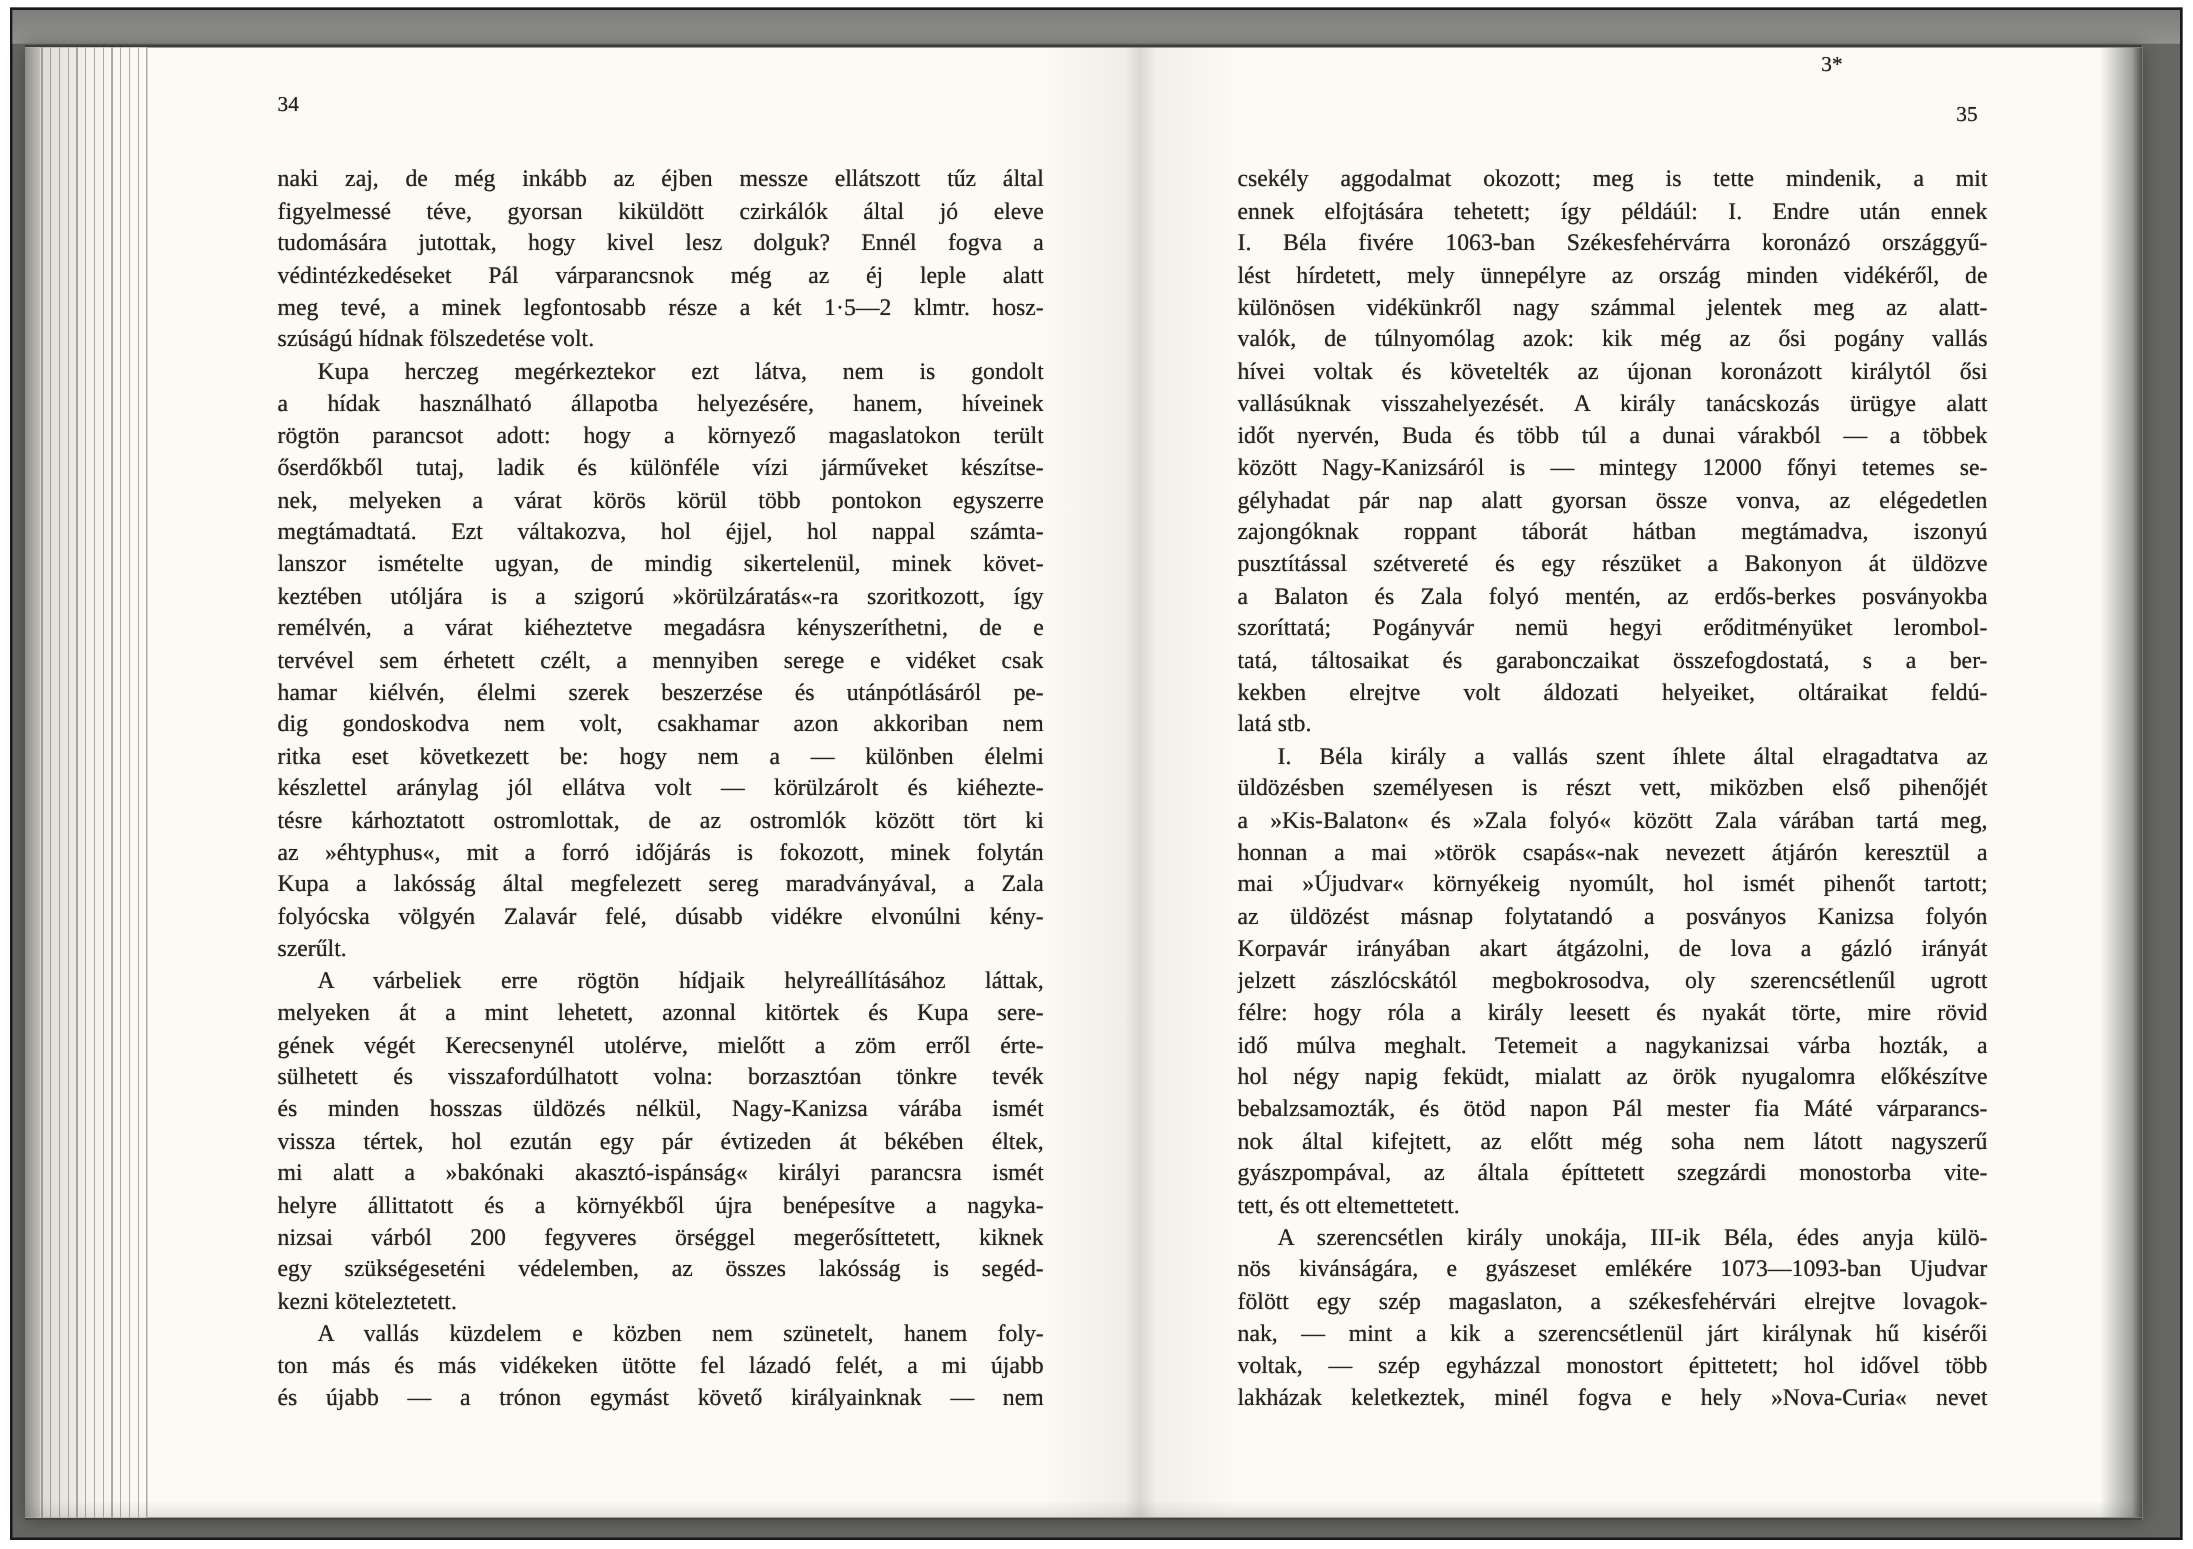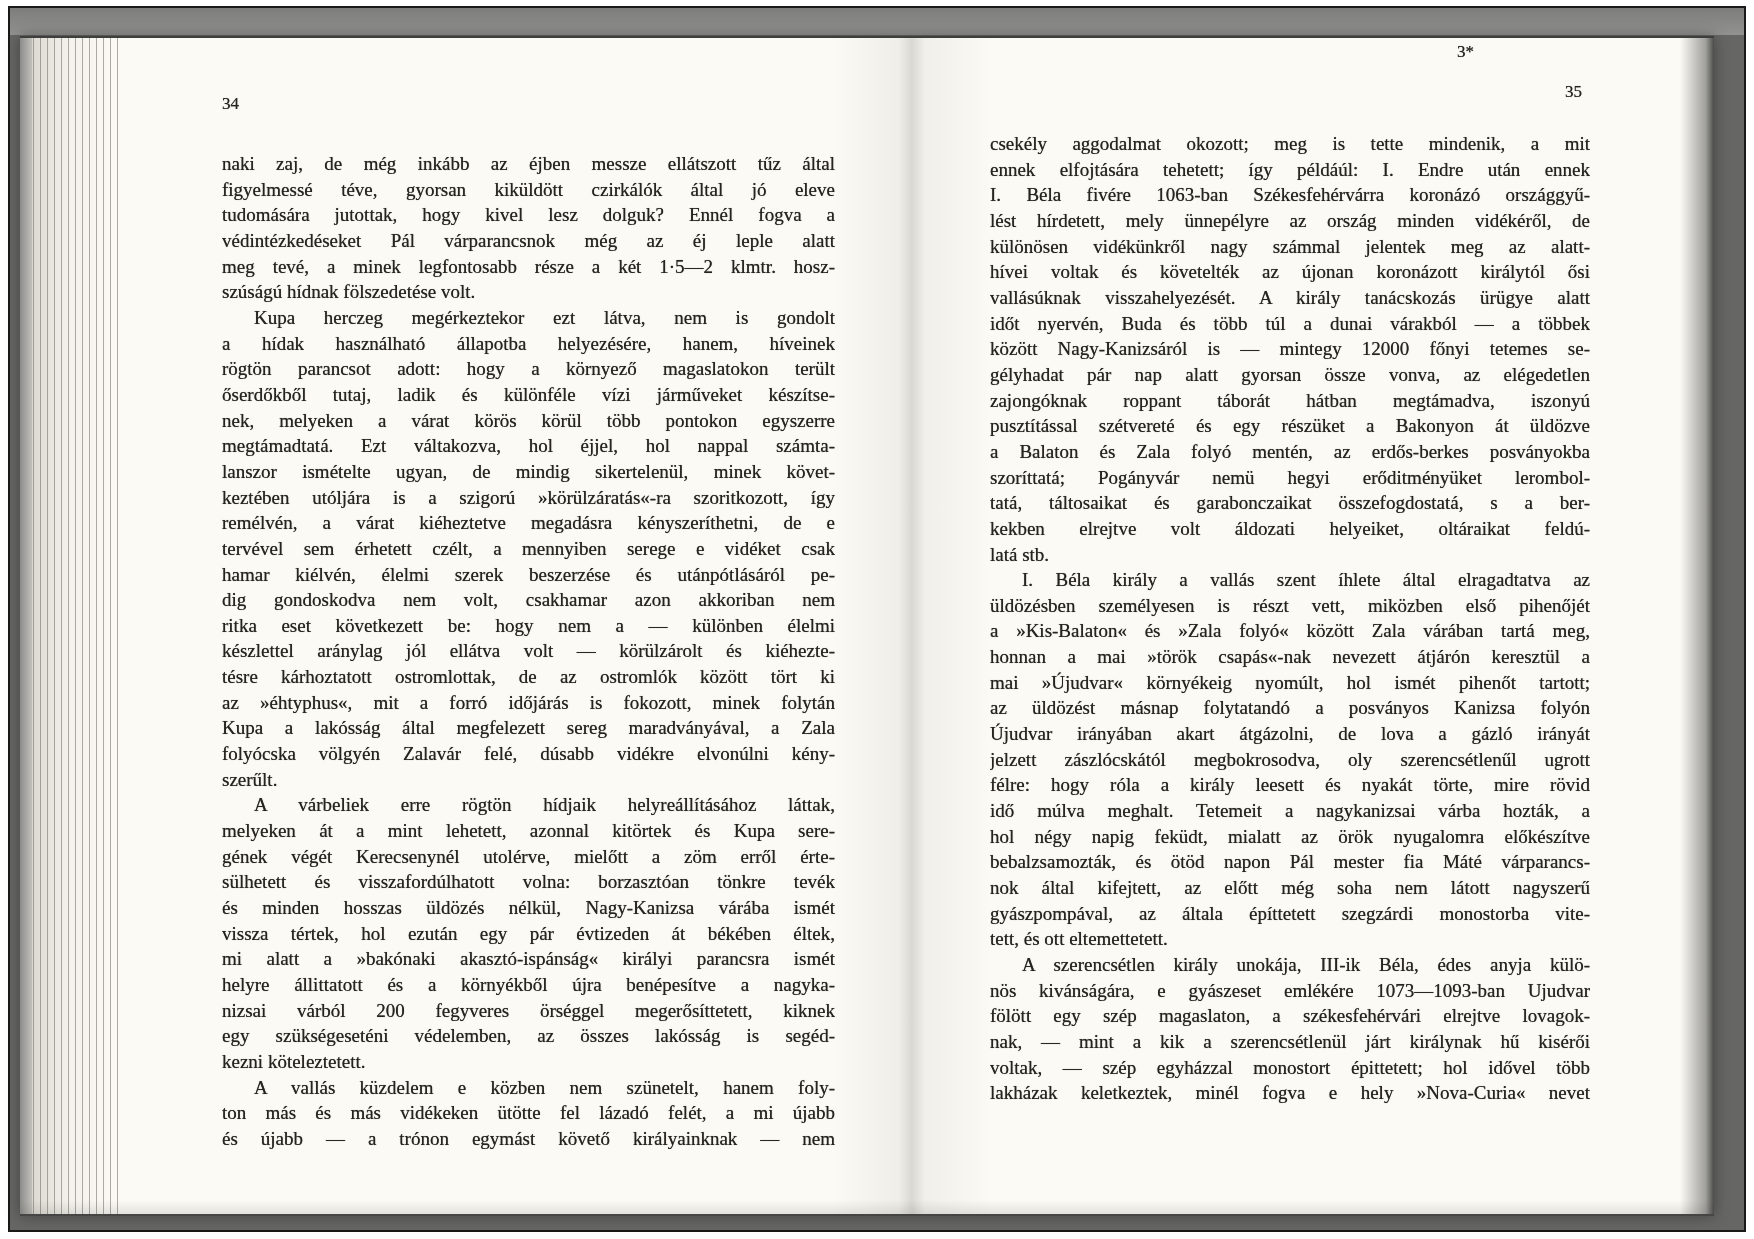--- a/index.html
+++ b/index.html
@@ -81,21 +81,21 @@
   }
   
   .bottom-shade {
     position: absolute;
     left: 0; right: 0; bottom: 0;
     height: 14px;
     background: linear-gradient(180deg, rgba(60,56,50,0) 0%, rgba(60,56,50,0.12) 100%);
   }
 
   .page { position: absolute; top: 0; height: 100%; }
-  .page.left  { left: 0;     width: 890px; margin-top: 20px; }
+  .page.left  { left: 0;     width: 890px; }
   .page.right { left: 890px; width: 804px; }
 
   .textblock {
     position: absolute;
     top: 93px;
     color: #26241f;
     font-size: 19px;
     text-shadow: 0 0 0.7px rgba(38,36,31,0.8);
   }
   .page.left  .textblock { left: 202px; width: 613px; }
@@ -199,41 +199,42 @@
 
       <div class="page right">
         <div class="pagenum pn-right">35</div>
         <div class="textblock">
             <div class="paragraph">
               <div class="line">csekély aggodalmat okozott; meg is tette mindenik, a mit</div>
               <div class="line">ennek elfojtására tehetett; így példáúl: I. Endre után ennek</div>
               <div class="line">I. Béla fivére 1063-ban Székesfehérvárra koronázó országgyű-</div>
               <div class="line">lést hírdetett, mely ünnepélyre az ország minden vidékéről, de</div>
               <div class="line">különösen vidékünkről nagy számmal jelentek meg az alatt-</div>
+              <div class="line">valók, de túlnyomólag azok: kik még az ősi pogány vallás</div>
               <div class="line">hívei voltak és követelték az újonan koronázott királytól ősi</div>
               <div class="line">vallásúknak visszahelyezését. A király tanácskozás ürügye alatt</div>
               <div class="line">időt nyervén, Buda és több túl a dunai várakból — a többek</div>
               <div class="line">között Nagy-Kanizsáról is — mintegy 12000 főnyi tetemes se-</div>
               <div class="line">gélyhadat pár nap alatt gyorsan össze vonva, az elégedetlen</div>
               <div class="line">zajongóknak roppant táborát hátban megtámadva, iszonyú</div>
               <div class="line">pusztítással szétvereté és egy részüket a Bakonyon át üldözve</div>
               <div class="line">a Balaton és Zala folyó mentén, az erdős-berkes posványokba</div>
               <div class="line">szoríttatá; Pogányvár nemü hegyi erőditményüket lerombol-</div>
               <div class="line">tatá, táltosaikat és garabonczaikat összefogdostatá, s a ber-</div>
               <div class="line">kekben elrejtve volt áldozati helyeiket, oltáraikat feldú-</div>
               <div class="line endline">latá stb.</div>
             </div>
             <div class="paragraph">
               <div class="line indent">I. Béla király a vallás szent íhlete által elragadtatva az</div>
               <div class="line">üldözésben személyesen is részt vett, miközben első pihenőjét</div>
               <div class="line">a »Kis-Balaton« és »Zala folyó« között Zala várában tartá meg,</div>
               <div class="line">honnan a mai »török csapás«-nak nevezett átjárón keresztül a</div>
               <div class="line">mai »Újudvar« környékeig nyomúlt, hol ismét pihenőt tartott;</div>
               <div class="line">az üldözést másnap folytatandó a posványos Kanizsa folyón</div>
-              <div class="line">Újudvar irányában akart átgázolni, de lova a gázló irányát</div>
+              <div class="line">Korpavár irányában akart átgázolni, de lova a gázló irányát</div>
               <div class="line">jelzett zászlócskától megbokrosodva, oly szerencsétlenűl ugrott</div>
               <div class="line">félre: hogy róla a király leesett és nyakát törte, mire rövid</div>
               <div class="line">idő múlva meghalt. Tetemeit a nagykanizsai várba hozták, a</div>
               <div class="line">hol négy napig feküdt, mialatt az örök nyugalomra előkészítve</div>
               <div class="line">bebalzsamozták, és ötöd napon Pál mester fia Máté várparancs-</div>
               <div class="line">nok által kifejtett, az előtt még soha nem látott nagyszerű</div>
               <div class="line">gyászpompával, az általa építtetett szegzárdi monostorba vite-</div>
               <div class="line endline">tett, és ott eltemettetett.</div>
             </div>
             <div class="paragraph">

